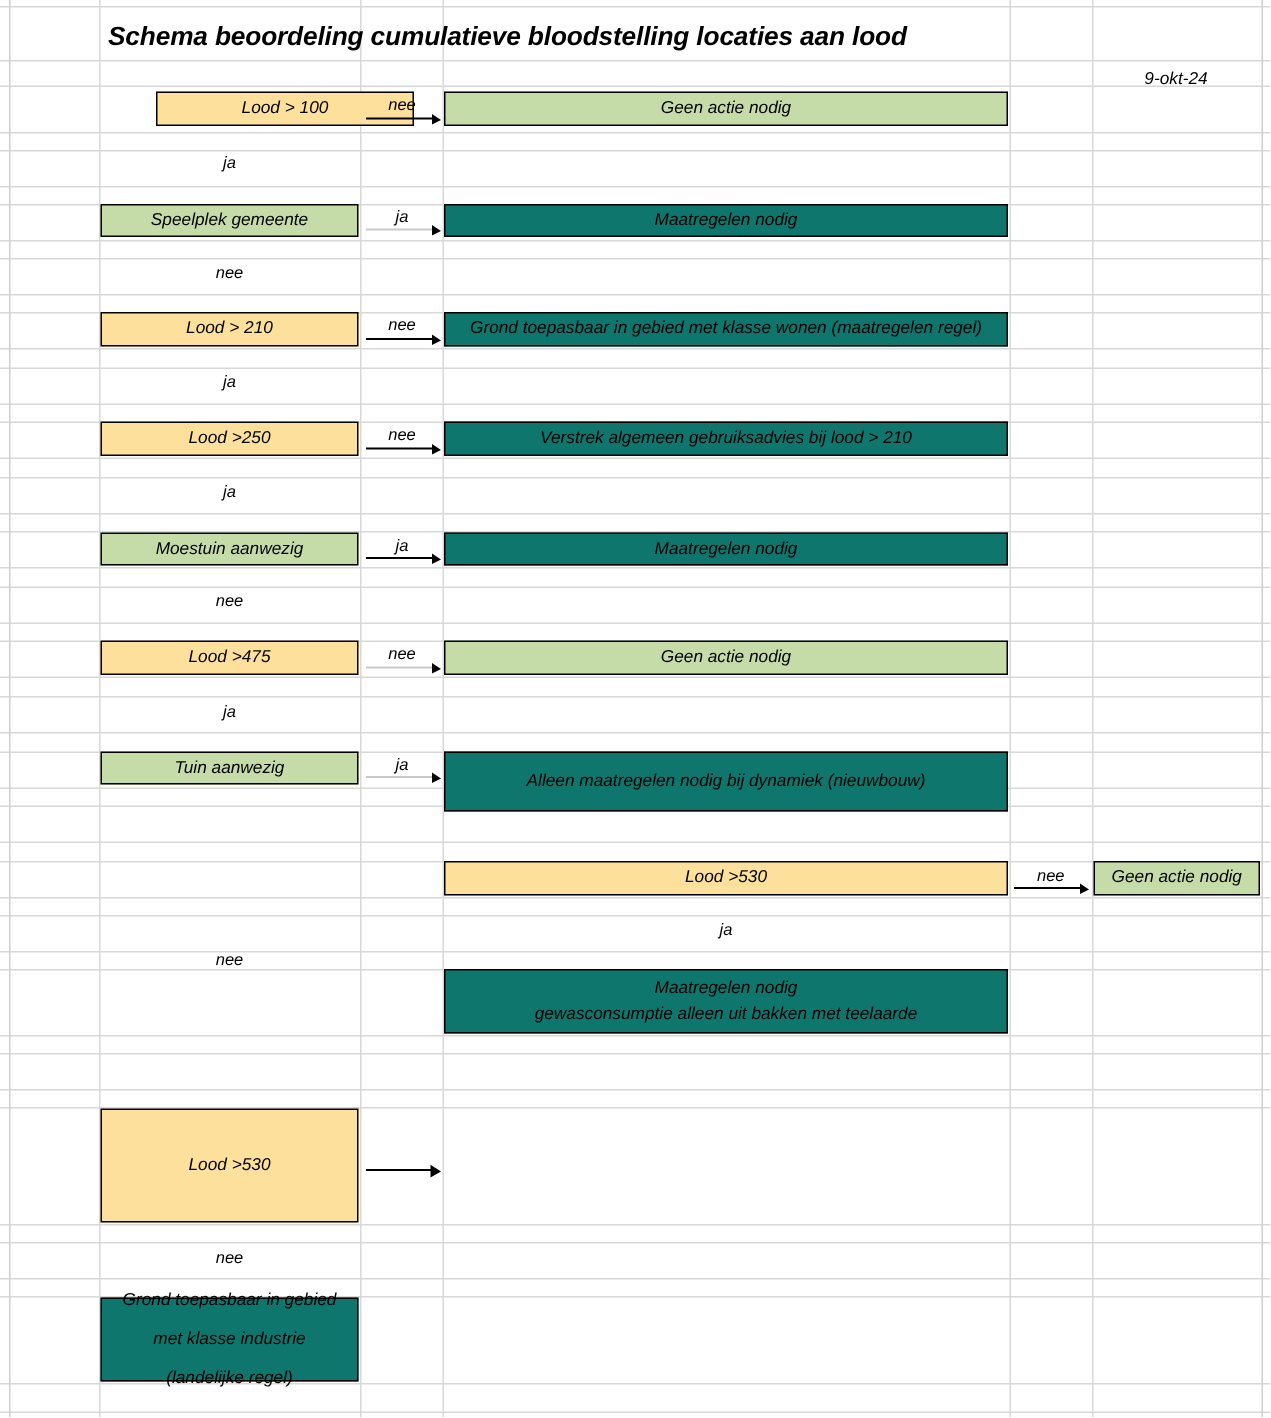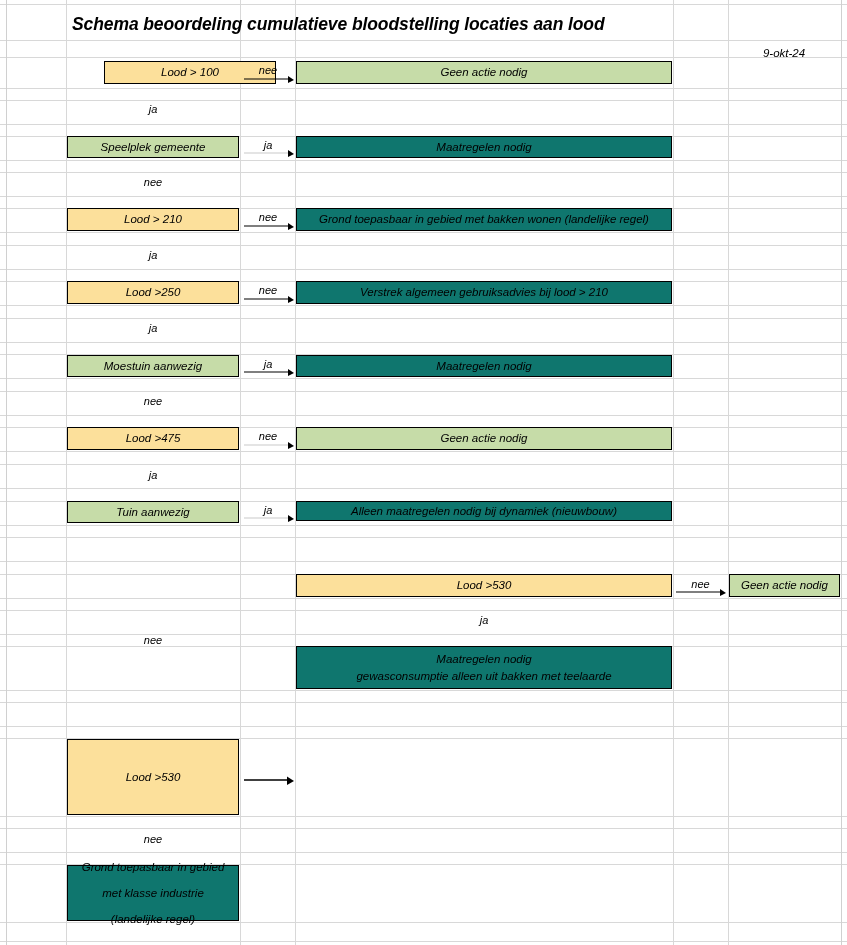--- a/index.html
+++ b/index.html
@@ -171,21 +171,21 @@
 
   <div class="conn-label" style="left:240px; top:211px; width:56px;">nee</div>
 
   <div class="arrow" style="left:244px; top:223px;">
     <svg width="52" height="10" viewBox="0 0 52 10">
       <line x1="0" y1="3" x2="44" y2="3" stroke="#000" stroke-width="1.2"></line>
       <path d="M44,0 L50,4 L44,7 Z" fill="#000"></path>
     </svg>
   </div>
 
-  <div class="box pink" style="left:296px; top:208px; width:376px; height:23px;">Grond toepasbaar in gebied met bakken wonen (landelijke regel)</div>
+  <div class="box pink" style="left:296px; top:208px; width:376px; height:23px;">Grond toepasbaar in gebied met klasse wonen (maatregelen regel)</div>
 
   <div class="conn-label" style="left:67px; top:249px; width:172px;">ja</div>
 
   <div class="box yellow" style="left:67px; top:281px; width:172px; height:23px;">Lood &gt;250</div>
 
   <div class="conn-label" style="left:240px; top:284px; width:56px;">nee</div>
 
   <div class="arrow" style="left:244px; top:296px;">
     <svg width="52" height="10" viewBox="0 0 52 10">
       <line x1="0" y1="3" x2="44" y2="3" stroke="#000" stroke-width="1.2"></line>
@@ -231,21 +231,21 @@
 
   <div class="conn-label" style="left:240px; top:504px; width:56px;">ja</div>
 
   <div class="arrow" style="left:244px; top:515px;">
     <svg width="52" height="10" viewBox="0 0 52 10">
       <line x1="0" y1="3" x2="44" y2="3" stroke="#c9c9c9" stroke-width="1.2"></line>
       <path d="M44,0 L50,4 L44,7 Z" fill="#000"></path>
     </svg>
   </div>
 
-  <div class="box pink" style="left:296px; top:501px; width:376px; height:20px;">Alleen maatregelen nodig bij dynamiek (nieuwbouw)</div>
+  <div class="box pink" style="left:296px; top:501px; width:376px; height:40px;">Alleen maatregelen nodig bij dynamiek (nieuwbouw)</div>
 
   <div class="box yellow" style="left:296px; top:574px; width:376px; height:23px;">Lood &gt;530</div>
 
   <div class="conn-label" style="left:673px; top:578px; width:55px;">nee</div>
 
   <div class="arrow" style="left:676px; top:589px;">
     <svg width="52" height="10" viewBox="0 0 52 10">
       <line x1="0" y1="3" x2="44" y2="3" stroke="#000" stroke-width="1.2"></line>
       <path d="M44,0 L50,4 L44,7 Z" fill="#000"></path>
     </svg>

